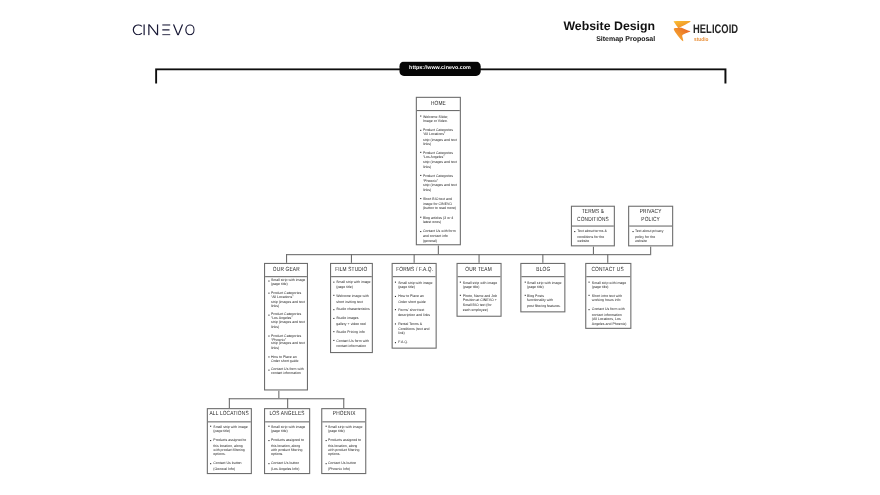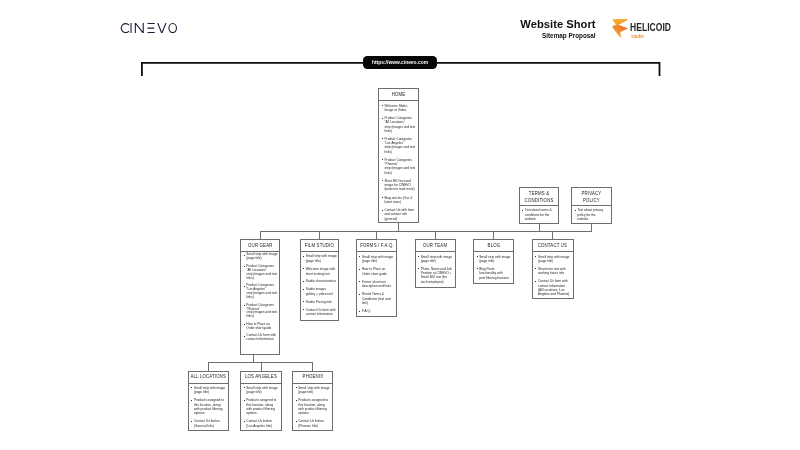--- a/index.html
+++ b/index.html
@@ -65,21 +65,21 @@
       <path d="M90.0 20.5 A45 45 0 1 0 90.0 81.5"></path>
       <path d="M110.2 0 V102"></path>
       <path d="M153.2 102 V0 L232.2 102 V0"></path>
       <path d="M347.5 5.5 H275.5 M341.0 51 H275.5 M347.5 96.5 H275.5"></path>
       <path d="M377.0 0 L418.4 102 L459.8 0"></path>
       <ellipse cx="527" cy="51" rx="37.5" ry="45.5"></ellipse>
     </g>
   </svg>
 </div>
 <div class="abs" id="title-block">
-  <div id="title-main">Website Short</div>
+  <div id="title-main">Website Design</div>
   <div id="title-sub">Sitemap Proposal</div>
 </div>
 <div class="abs" id="logo-helicoid">
   <svg id="helicoid-mark" viewBox="0 0 160 186">
     <defs>
       <linearGradient id="hg1" x1="0.12" y1="0.02" x2="0.88" y2="0.98">
         <stop offset="0" stop-color="#f9bb31"></stop>
             <stop offset="0.5" stop-color="#f3a22d"></stop>
         <stop offset="1" stop-color="#ee8a2c"></stop>
       </linearGradient>

